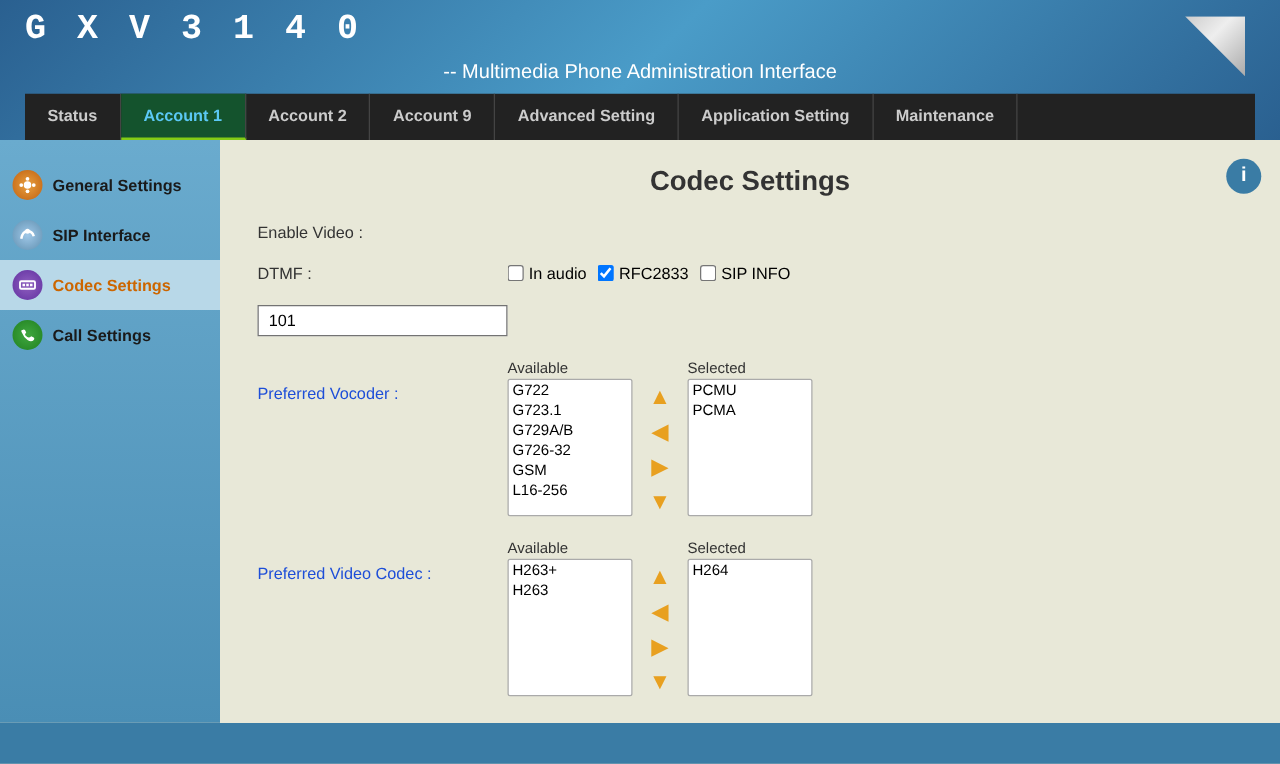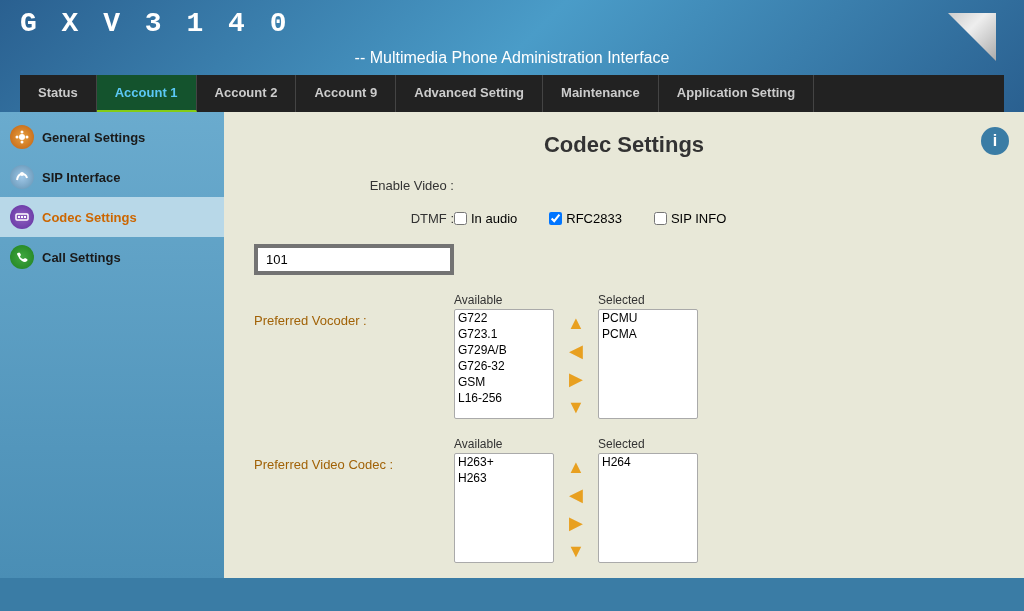--- a/index.html
+++ b/index.html
@@ -47,23 +47,23 @@
 
     
     .main-layout {
       display: flex;
       height: calc(611px - 145px);
       background: #d8d8c8;
     }
 
     
     .sidebar {
-      width: 224px;
+      width: 176px;
       background: linear-gradient(180deg, #6aabce 0%, #4a8eb5 100%);
-      padding: 5px 0;
+      padding: 16px 0;
       flex-shrink: 0;
     }
     .sidebar-item {
       display: flex;
       align-items: center;
       padding: 8px 10px;
       cursor: pointer;
       color: #1a1a1a;
       font-size: 13px;
       font-weight: bold;
@@ -124,21 +124,20 @@
     .form-row {
       display: flex;
       align-items: center;
       margin-bottom: 18px;
     }
     .form-label {
       width: 200px;
       font-size: 13px;
       color: #333;
       flex-shrink: 0;
-      text-align: right;
     }
     .form-control {
       display: flex;
       align-items: center;
       gap: 10px;
     }
 
     
     .select-box {
       display: flex;
@@ -165,49 +164,49 @@
     .select-btn::after {
       content: '▼';
       color: white;
       font-size: 10px;
     }
 
     
     .checkbox-group {
       display: flex;
       align-items: center;
-      gap: 32px;
+      gap: 9px;
     }
     .checkbox-item {
       display: flex;
       align-items: center;
       gap: 4px;
       font-size: 13px;
     }
     .checkbox-item input { margin: 0; }
 
     
     .text-input {
       width: 200px;
       padding: 4px 8px;
-      border: 4px solid #737373;
+      border: 1px solid #737373;
       background: white;
       font-size: 13px;
     }
 
     
     .vocoder-row {
       display: flex;
       align-items: flex-start;
       margin-bottom: 18px;
     }
     .vocoder-label {
       width: 200px;
       font-size: 13px;
-      color: #a16207;
+      color: #1d4ed8;
       padding-top: 20px;
       flex-shrink: 0;
     }
     .vocoder-control {
       display: flex;
       align-items: center;
       gap: 8px;
     }
     .vocoder-list-wrap {
       display: flex;
@@ -282,22 +281,22 @@
       </div>
     </div>
     <div class="subtitle">-- Multimedia Phone Administration Interface</div>
 
     <nav class="nav-tabs">
       <div class="nav-tab">Status</div>
       <div class="nav-tab active">Account 1</div>
       <div class="nav-tab">Account 2</div>
       <div class="nav-tab">Account 9</div>
       <div class="nav-tab">Advanced Setting</div>
+      <div class="nav-tab">Application Setting</div>
       <div class="nav-tab">Maintenance</div>
-      <div class="nav-tab">Application Setting</div>
     </nav>
   </div>
 
   <div class="main-layout">
 
     <aside class="sidebar">
       <div class="sidebar-item">
         <div class="sidebar-icon icon-general">
           <svg width="14" height="14" viewBox="0 0 14 14">
               <circle cx="7" cy="7" r="3" fill="white"></circle>

